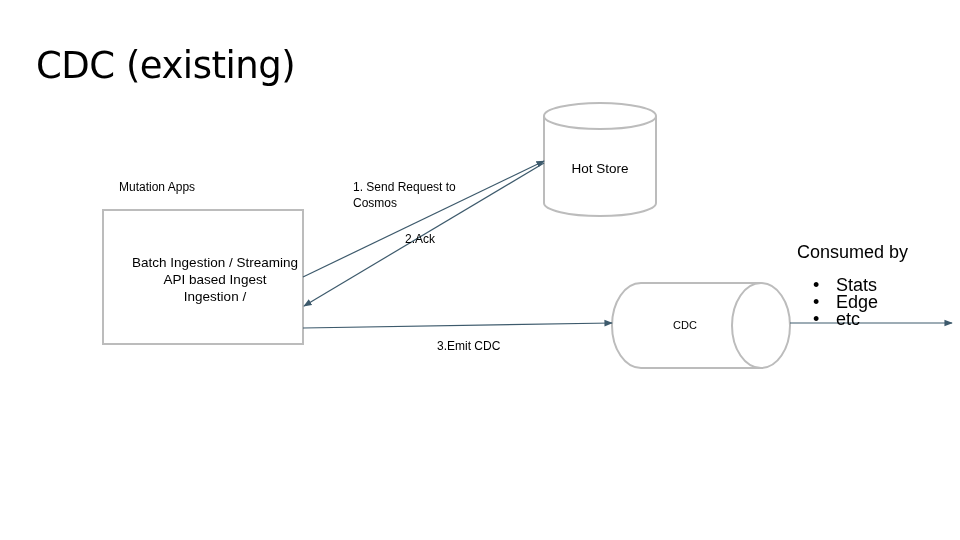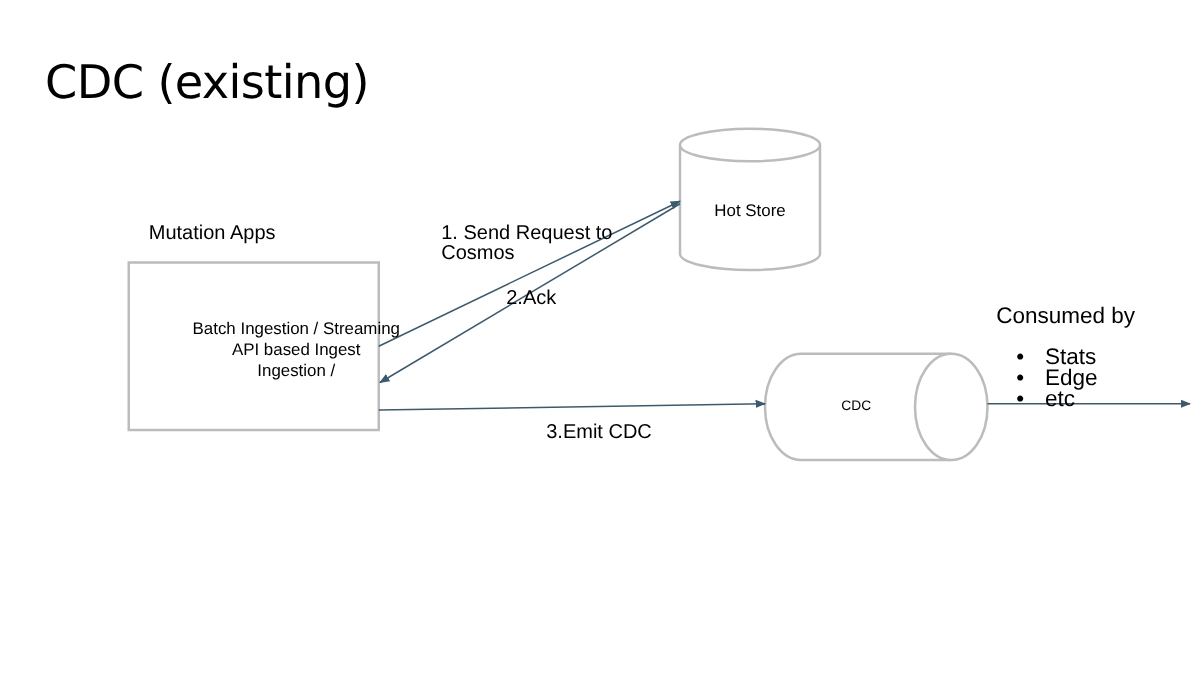--- a/index.html
+++ b/index.html
@@ -1,20 +1,20 @@
 <!DOCTYPE html>
 <html><head>
 <meta charset="utf-8">
 <style>
   html, body { margin: 0; padding: 0; background: #ffffff; }
   body { width: 960px; height: 540px; position: relative; overflow: hidden; font-family: "Liberation Sans", sans-serif; color: #000; }
   .title { position: absolute; left: 36px; top: 44px; font-family: "DejaVu Sans", sans-serif; font-size: 37px; letter-spacing: -0.5px; font-weight: normal; }
-  .lbl { position: absolute; font-size: 16px; line-height: 16px; white-space: nowrap; }
+  .lbl { position: absolute; font-size: 12px; line-height: 16px; white-space: nowrap; }
   svg.diagram { position: absolute; left: 0; top: 0; }
-  .box-text { position: absolute; left: 120px; top: 254px; width: 234px; text-align: center; font-size: 13.5px; line-height: 17px; }
+  .box-text { position: absolute; left: 98px; top: 254px; width: 234px; text-align: center; font-size: 13.5px; line-height: 17px; }
   .store-text { position: absolute; left: 545px; top: 161px; width: 110px; text-align: center; font-size: 13.5px; }
   .cdc-text { position: absolute; left: 640px; top: 319px; width: 90px; text-align: center; font-size: 11px; }
   .consumers { position: absolute; left: 797px; top: 244px; font-size: 18px; line-height: 17px; }
   .consumers ul { list-style: none; margin: 16px; padding: 0; }
   .consumers li { position: relative; padding-left: 23px; }
   .consumers li::before { content: "\2022"; position: absolute; left: 0; }
 </style>
 </head>
 <body>
 

